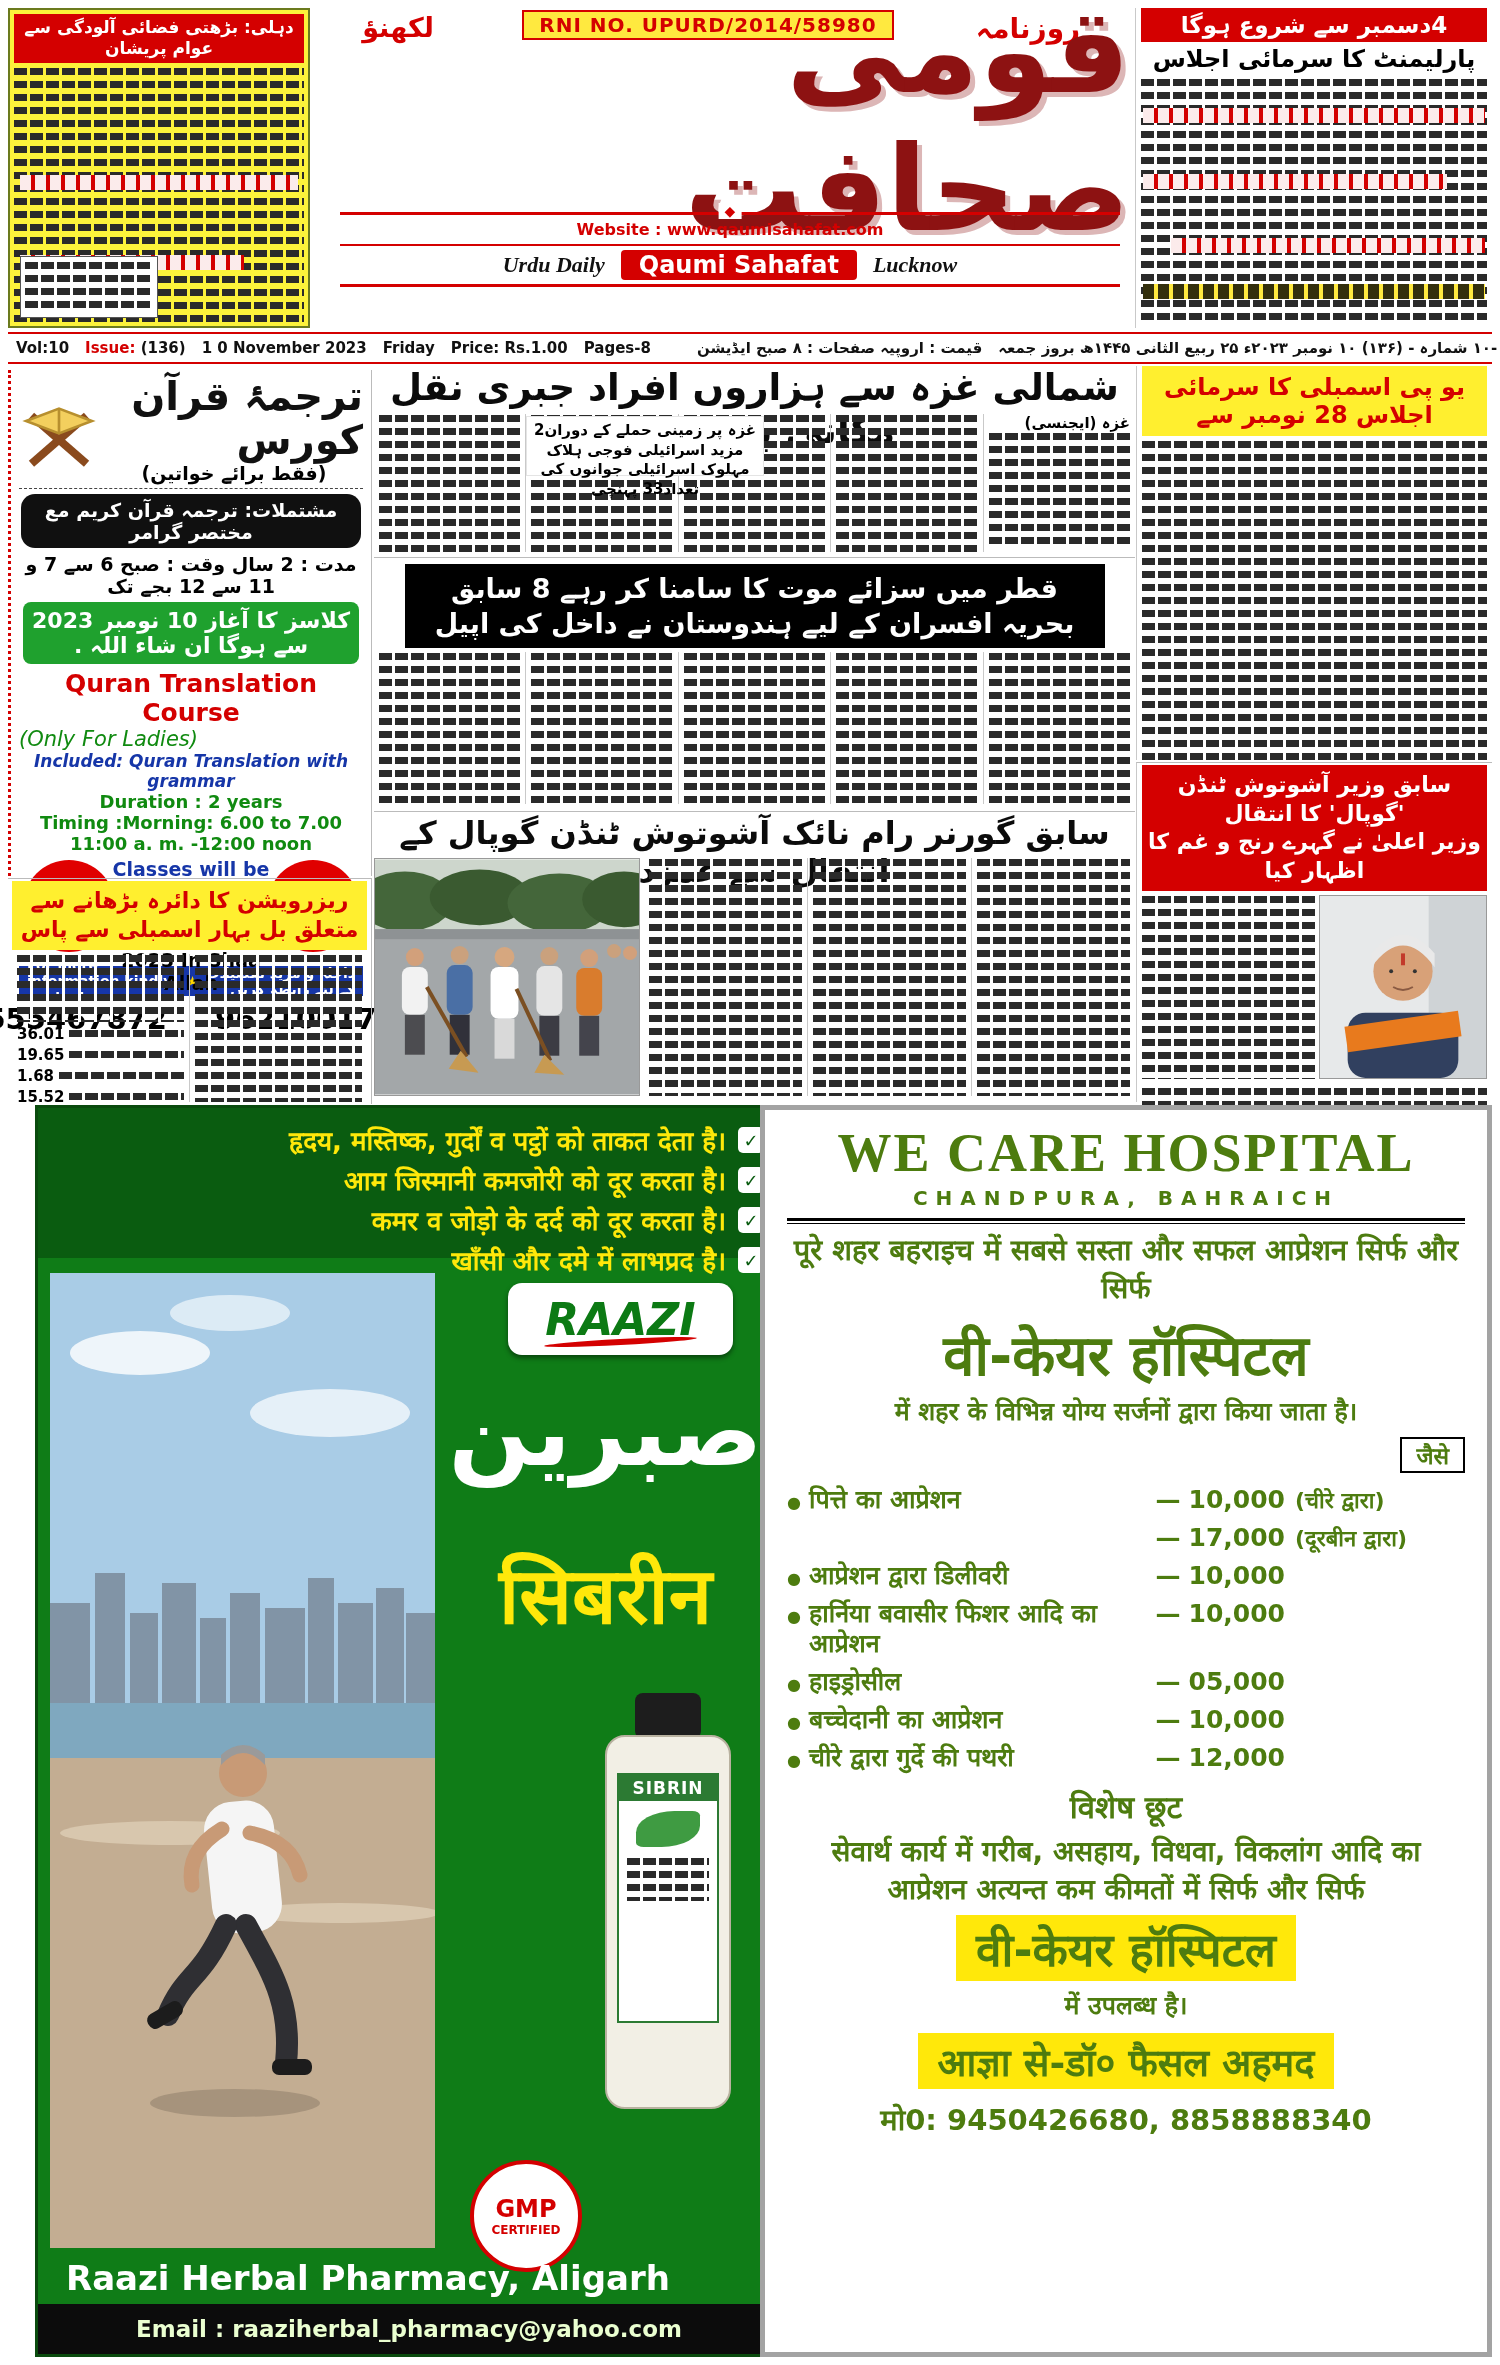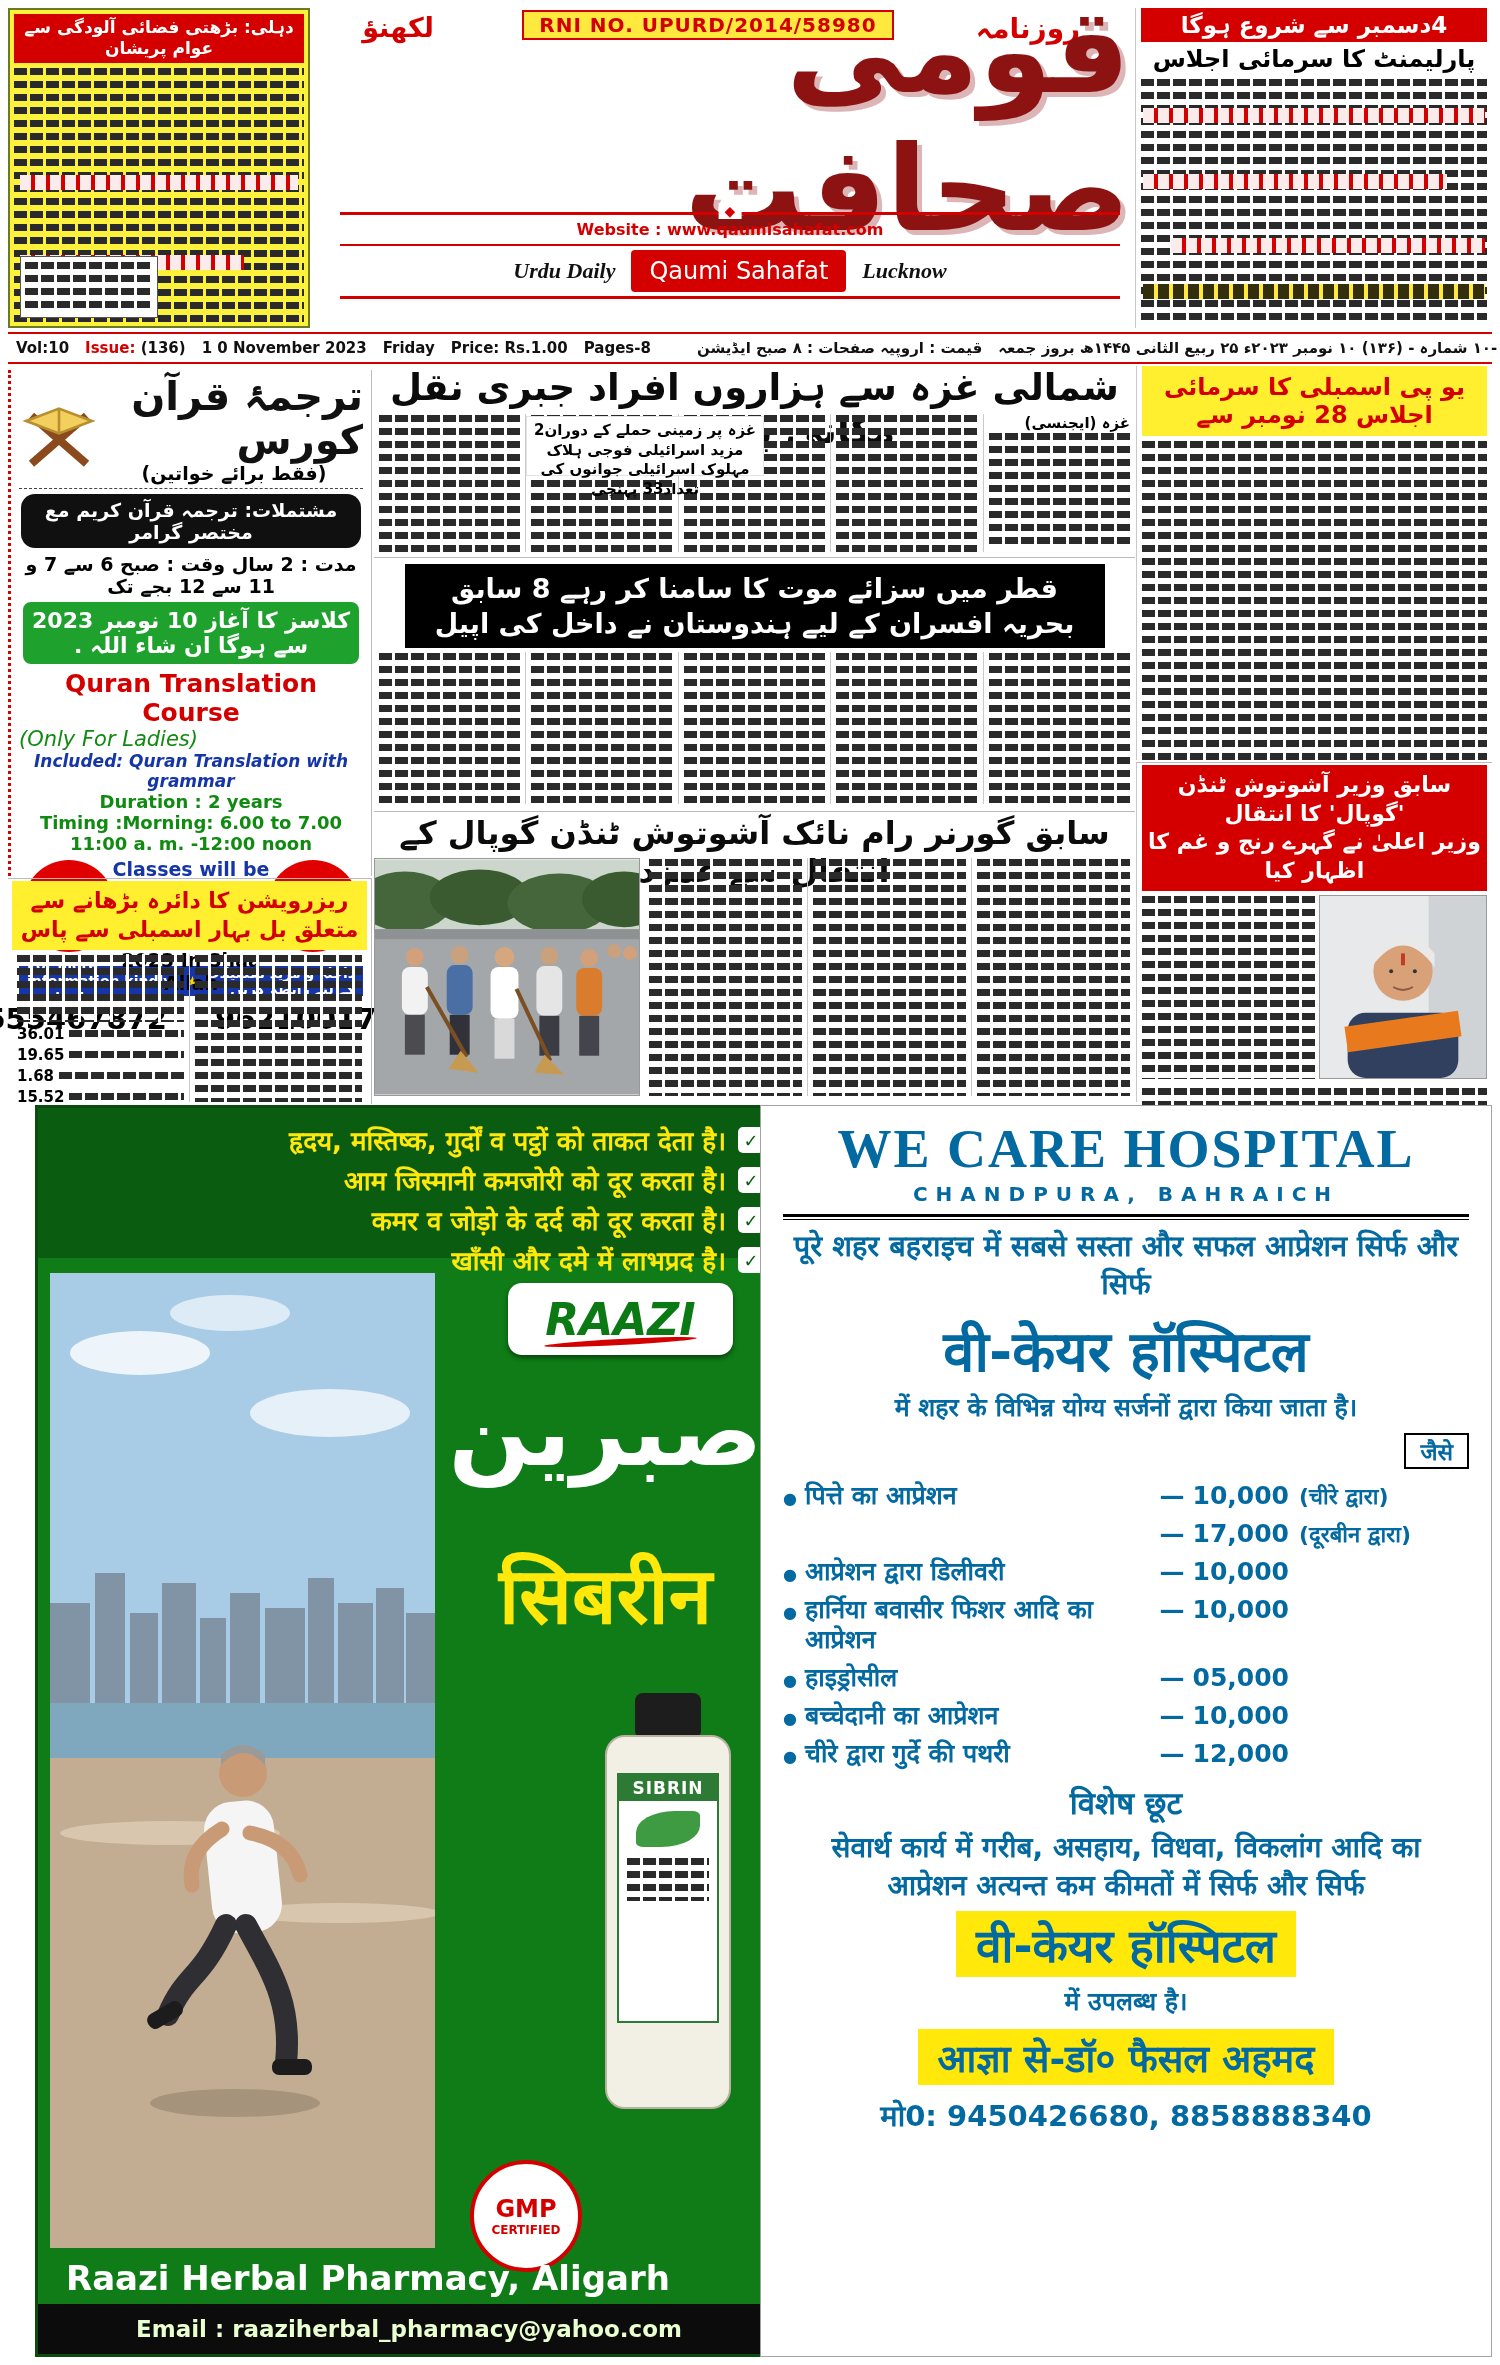--- a/index.html
+++ b/index.html
@@ -30,21 +30,21 @@
   
   .rni{left:522px;top:10px;width:372px;height:30px;background:#ffe93f;border:2px solid #d40000;color:#d40000;
        font-weight:bold;font-size:20px;display:flex;align-items:center;justify-content:center;letter-spacing:1px;}
   .mast-title{left:330px;top:32px;width:800px;height:176px;display:flex;align-items:center;justify-content:center;
        font-size:118px;font-weight:bold;color:#8d1212;text-shadow:5px 5px 0 #dcb6b6;}
   .mast-rule{left:340px;top:212px;width:780px;height:3px;background:#d40000;}
   .mast-orn{position:absolute;left:50%;top:-9px;transform:translateX(-50%);color:#d40000;font-size:14px;background:#fff;padding:0 6px;}
   .website{left:340px;top:220px;width:780px;text-align:center;color:#d40000;font-weight:bold;font-size:16px;}
   .strip{left:340px;top:244px;width:780px;border-top:2px solid #d40000;border-bottom:3px solid #d40000;
        display:flex;align-items:center;justify-content:center;gap:16px;padding:4px 0;}
-  .strip .brand{background:#d40000;color:#fff;font-weight:normal;font-size:24px;padding:7px 18px;border-radius:4px;}
+  .strip .brand{background:#d40000;color:#fff;font-weight:bold;font-size:24px;padding:1px 18px;border-radius:4px;}
   .strip .side{font-family:"Liberation Serif",serif;font-style:italic;font-weight:bold;font-size:22px;color:#111;}
 
   
   .trbox{left:1135px;top:8px;width:357px;height:320px;border-left:1px solid #c9c9c9;padding:0 5px;}
   .trh1{background:#d40000;color:#fff;font-weight:bold;font-size:23px;text-align:center;padding:4px 2px;}
   .trh2{color:#000;font-weight:bold;font-size:24px;text-align:center;padding:3px 0;}
 
   
   .infobar{left:8px;top:332px;width:1484px;height:32px;border-top:2px solid #d40000;border-bottom:2px solid #d40000;
        display:flex;align-items:center;gap:16px;padding:0 8px;font-weight:bold;font-size:15px;color:#111;white-space:nowrap;}
@@ -107,21 +107,21 @@
   .blabel{background:#fff;border:2px solid #2c7a33;height:250px;margin-top:26px;}
   .blhead{background:#2c7a33;color:#fff;font-weight:bold;text-align:center;font-size:17px;padding:3px 0;letter-spacing:1px;}
   .leaf{width:64px;height:36px;background:#3f9b42;border-radius:60% 12% 60% 12%;margin:10px auto 0;}
   .badge{position:absolute;left:432px;top:1052px;width:112px;height:112px;border:4px solid #d40000;border-radius:50%;
        background:#fff;display:flex;flex-direction:column;align-items:center;justify-content:center;color:#d40000;font-weight:bold;}
   .rcompany{position:absolute;left:28px;top:1150px;width:700px;color:#fff;font-weight:bold;font-size:34px;}
   .remail{position:absolute;left:0;top:1196px;width:742px;height:50px;background:#0c0c0c;color:#eaffd0;
        display:flex;align-items:center;justify-content:center;font-weight:bold;font-size:23px;}
 
   
-  .hosp{left:760px;top:1105px;width:732px;height:1252px;background:#fff;border:1px solid #a3a3a3;padding:12px 22px;text-align:center;color:#0369a1;}
+  .hosp{left:760px;top:1105px;width:732px;height:1252px;background:#fff;border:5px solid #a3a3a3;padding:12px 22px;text-align:center;color:#4d7c0f;}
   .hname{font-family:"Liberation Serif",serif;font-weight:bold;font-size:54px;letter-spacing:2px;}
   .hloc{font-weight:bold;font-size:20px;letter-spacing:8px;margin-top:2px;}
   .hr2{border-top:3px solid #000;border-bottom:1px solid #000;height:6px;margin:8px 0;}
   .hintro{font-weight:bold;font-size:29px;line-height:1.3;margin-top:6px;}
   .hbig{font-weight:bold;font-size:56px;margin:8px 0 2px;}
   .hsub{font-weight:bold;font-size:25px;}
   .jaise{display:inline-block;border:2px solid #000;padding:0 14px;font-weight:bold;font-size:23px;margin:10px 0 4px;}
   .hlist{text-align:left;margin-top:4px;}
   .hrow{display:flex;align-items:baseline;font-weight:bold;font-size:25px;margin:8px 0;line-height:1.2;}
   .hrow .bu{width:22px;flex:0 0 auto;font-size:16px;}

